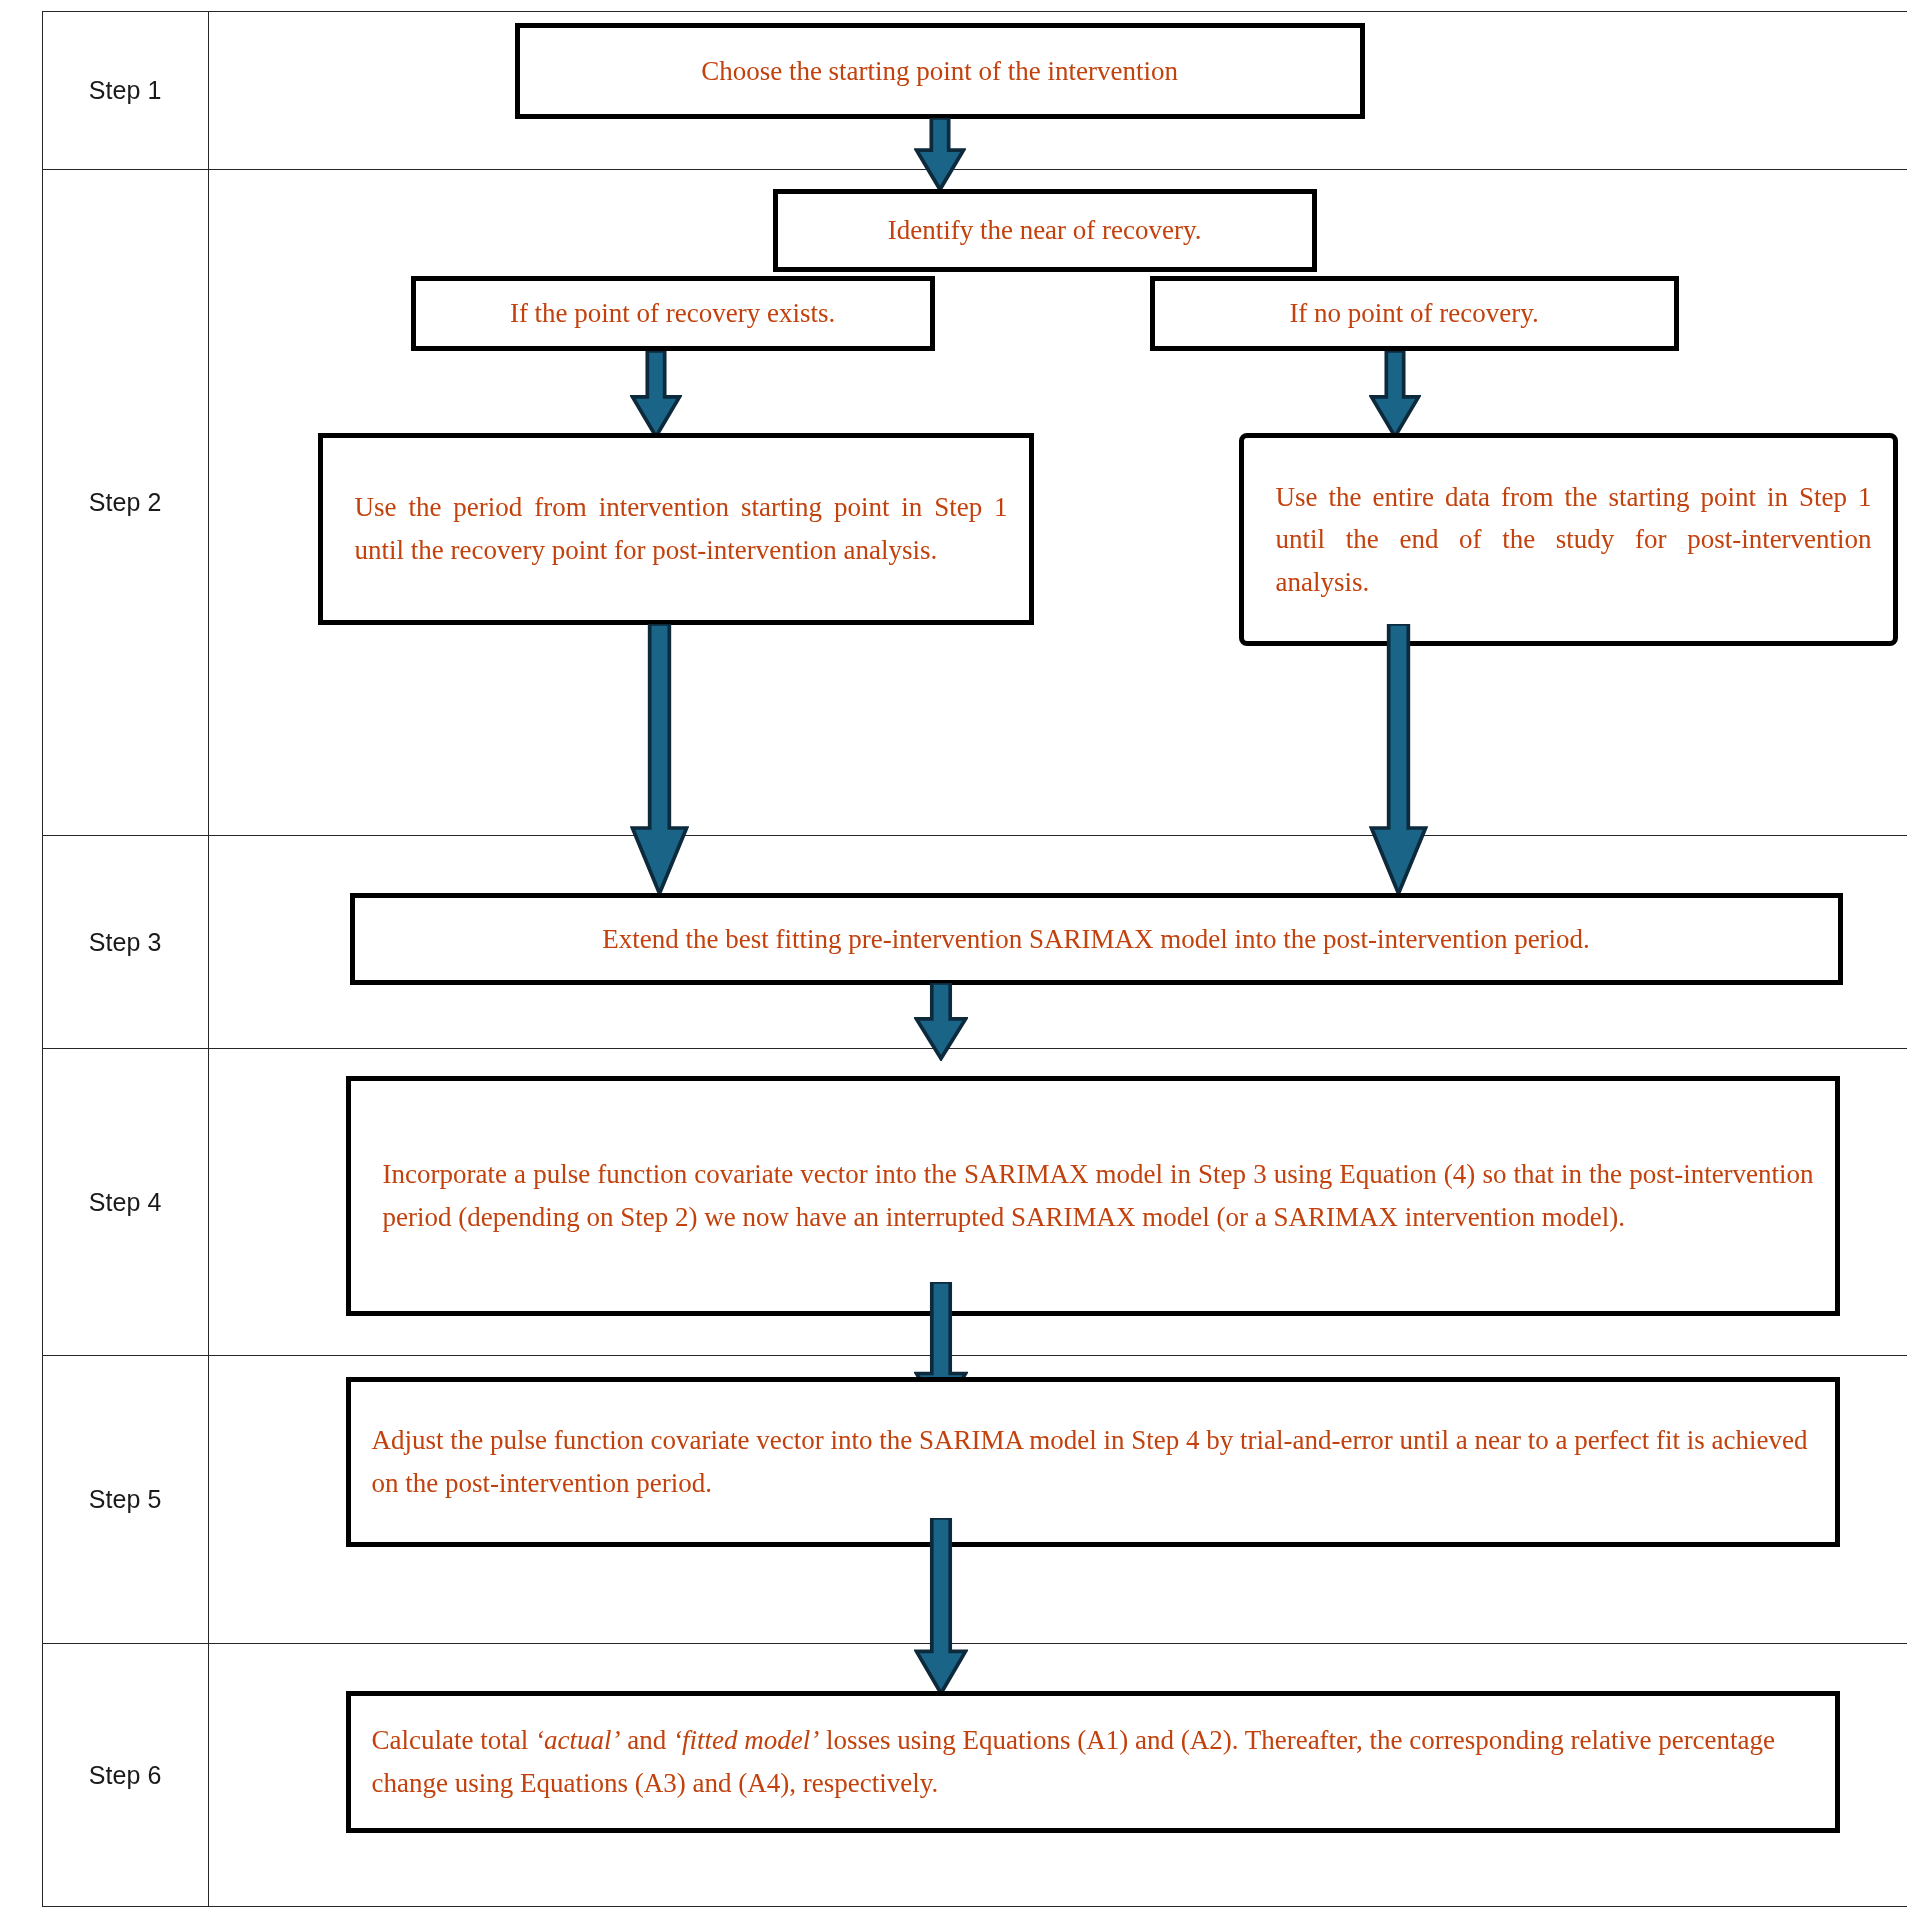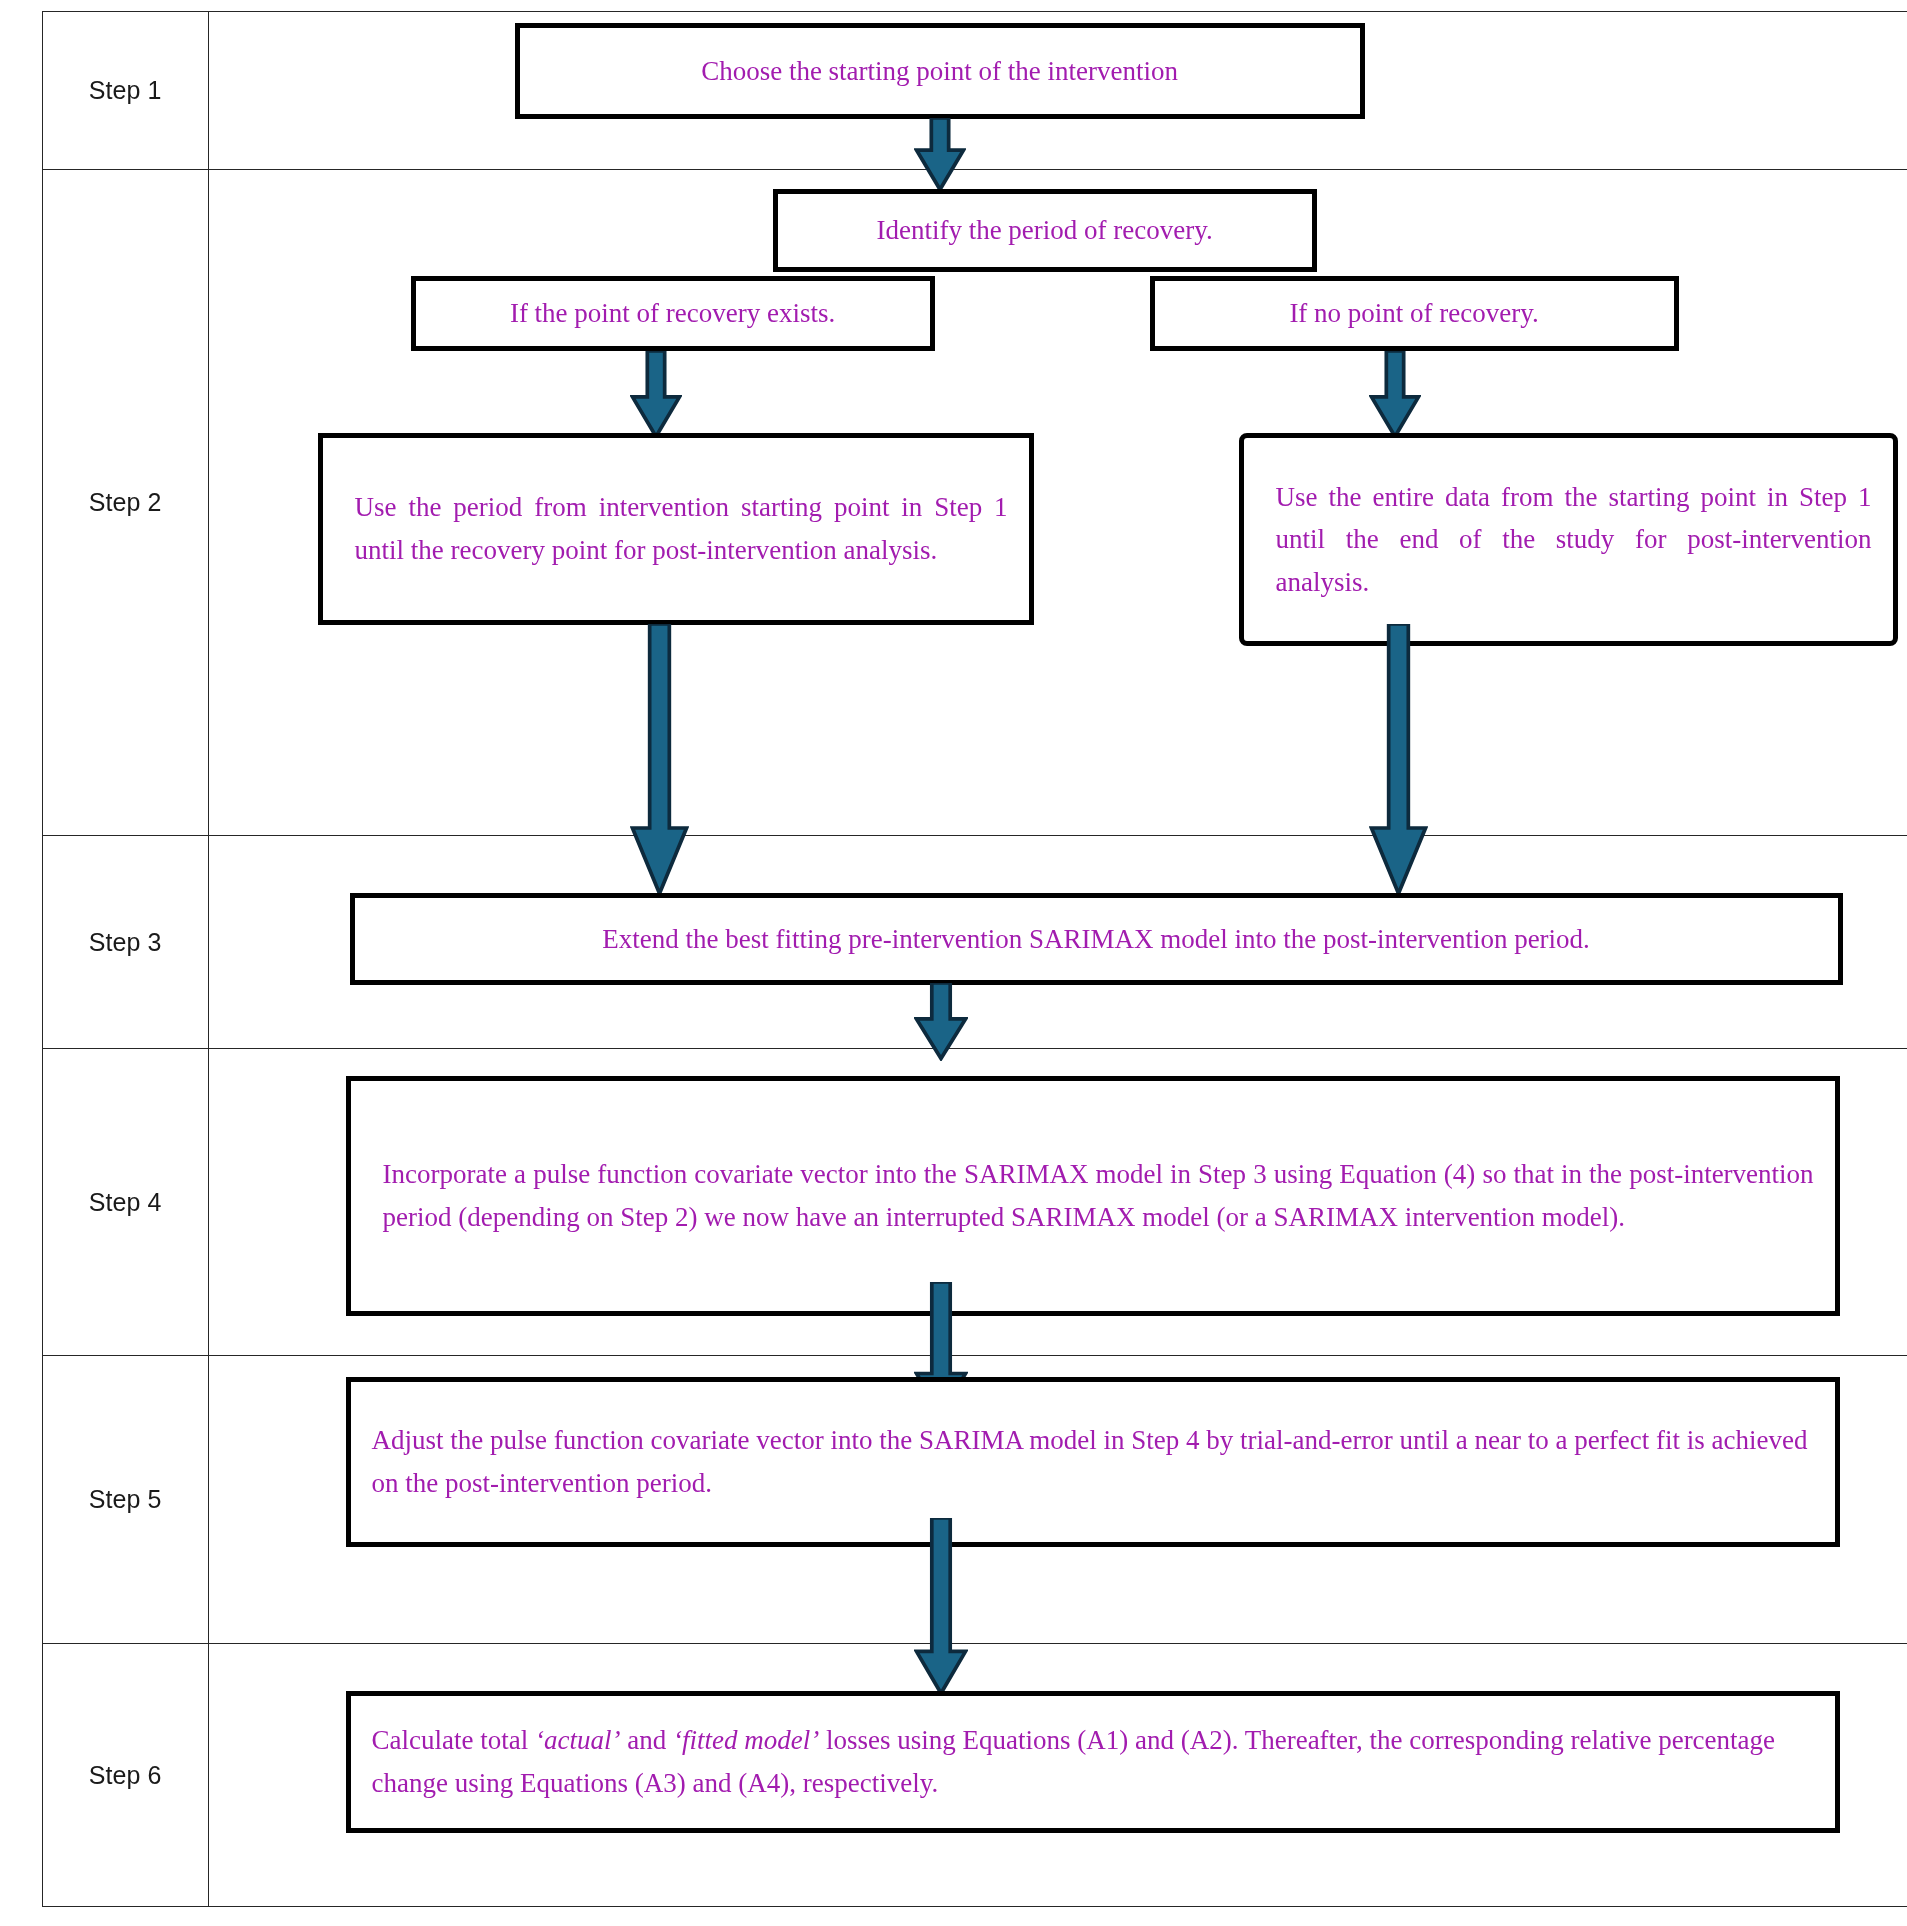--- a/index.html
+++ b/index.html
@@ -59,21 +59,21 @@
     display: flex;
     align-items: center;
     justify-content: center;
   }
   .flow-box .box-text {
     display: block;
     width: 100%;
     font-family: "Liberation Serif", "DejaVu Serif", serif;
     font-size: 27px;
     line-height: 1.58;
-    color: #a21caf;
+    color: #c2410c;
     padding: 0 21px;
     box-sizing: border-box;
   }
   .flow-box.center .box-text { text-align: center; }
   .flow-box.justify .box-text { text-align: justify; text-align-last: left; padding-left: 32px; }
   .flow-box.left .box-text { text-align: left; }
   .box-text i { font-style: italic; }
 
   
   .arrow-down {
@@ -122,21 +122,21 @@
       </tr>
 
       <tr style="height:666px;">
         <td class="step-label-cell">
           <span>Step 2</span>
         </td>
         <td class="step-body-cell">
           <div class="cell-layer">
 
             <div class="flow-box center" style="left:564px; top:18.6px; width:544px; height:83px;">
-              <span class="box-text">Identify the period of recovery.</span>
+              <span class="box-text">Identify the near of recovery.</span>
             </div>
 
             <div class="flow-box center" style="left:202px; top:106px; width:524px; height:75px;">
               <span class="box-text">If the point of recovery exists.</span>
             </div>
 
             <div class="flow-box center" style="left:941px; top:106px; width:529px; height:75px;">
               <span class="box-text">If no point of recovery.</span>
             </div>
 

